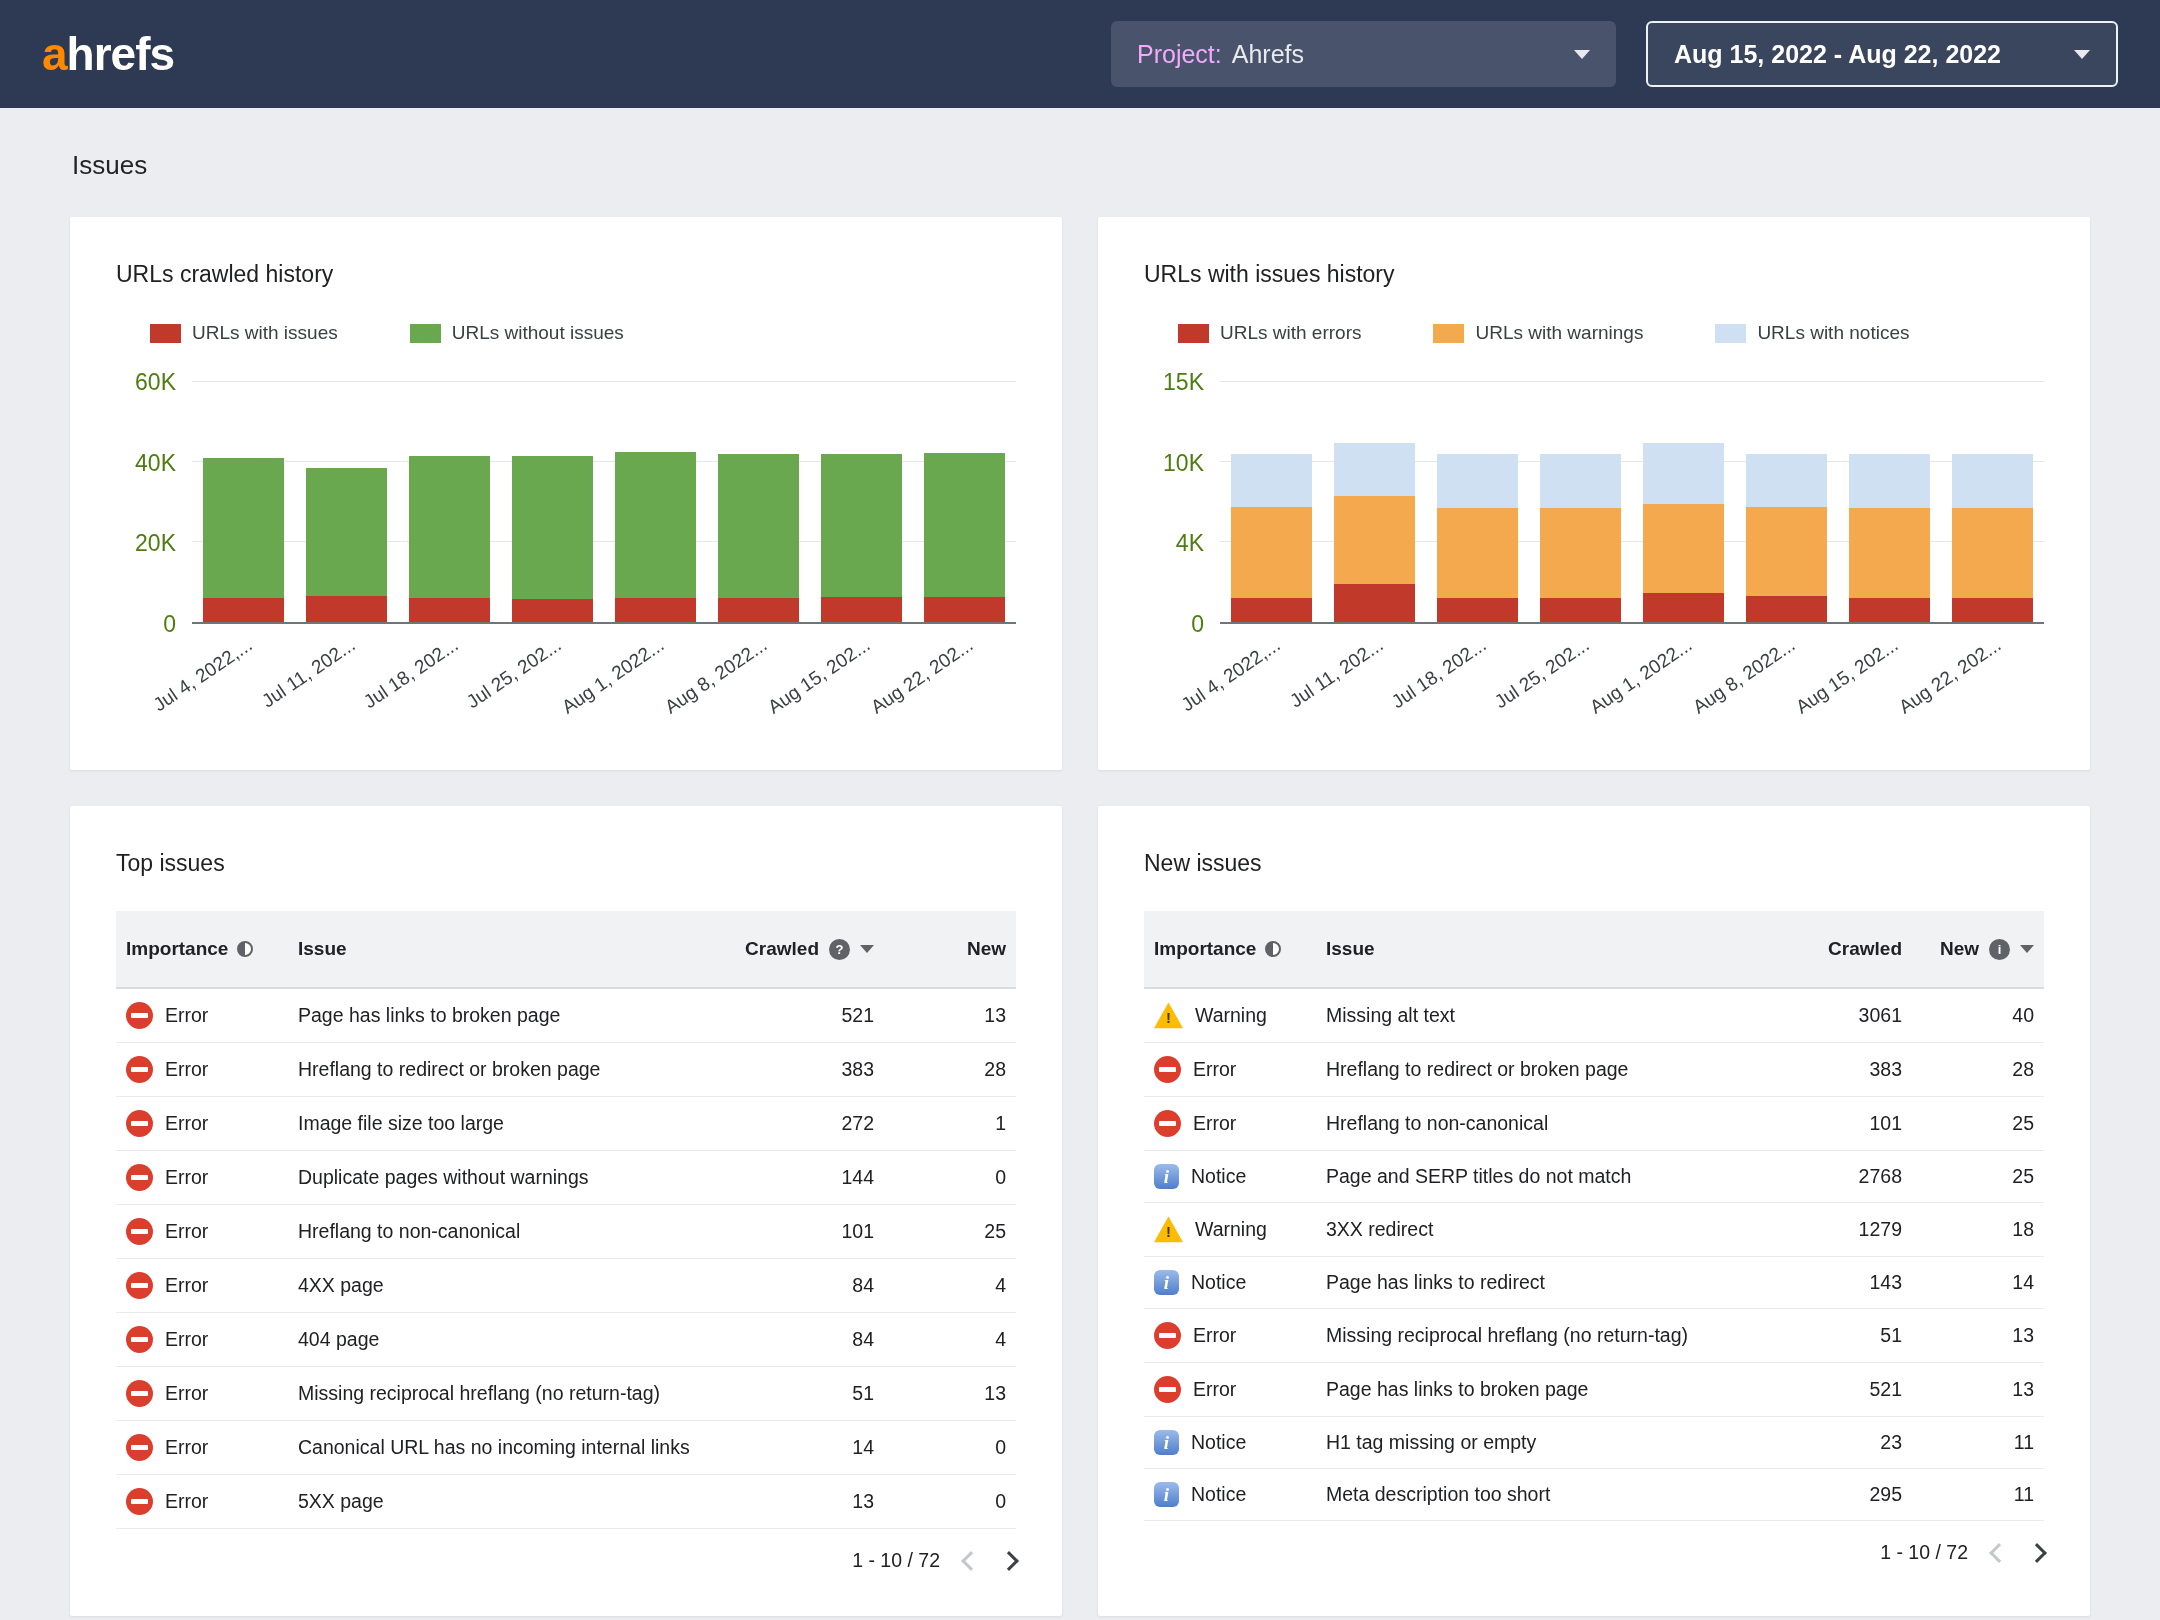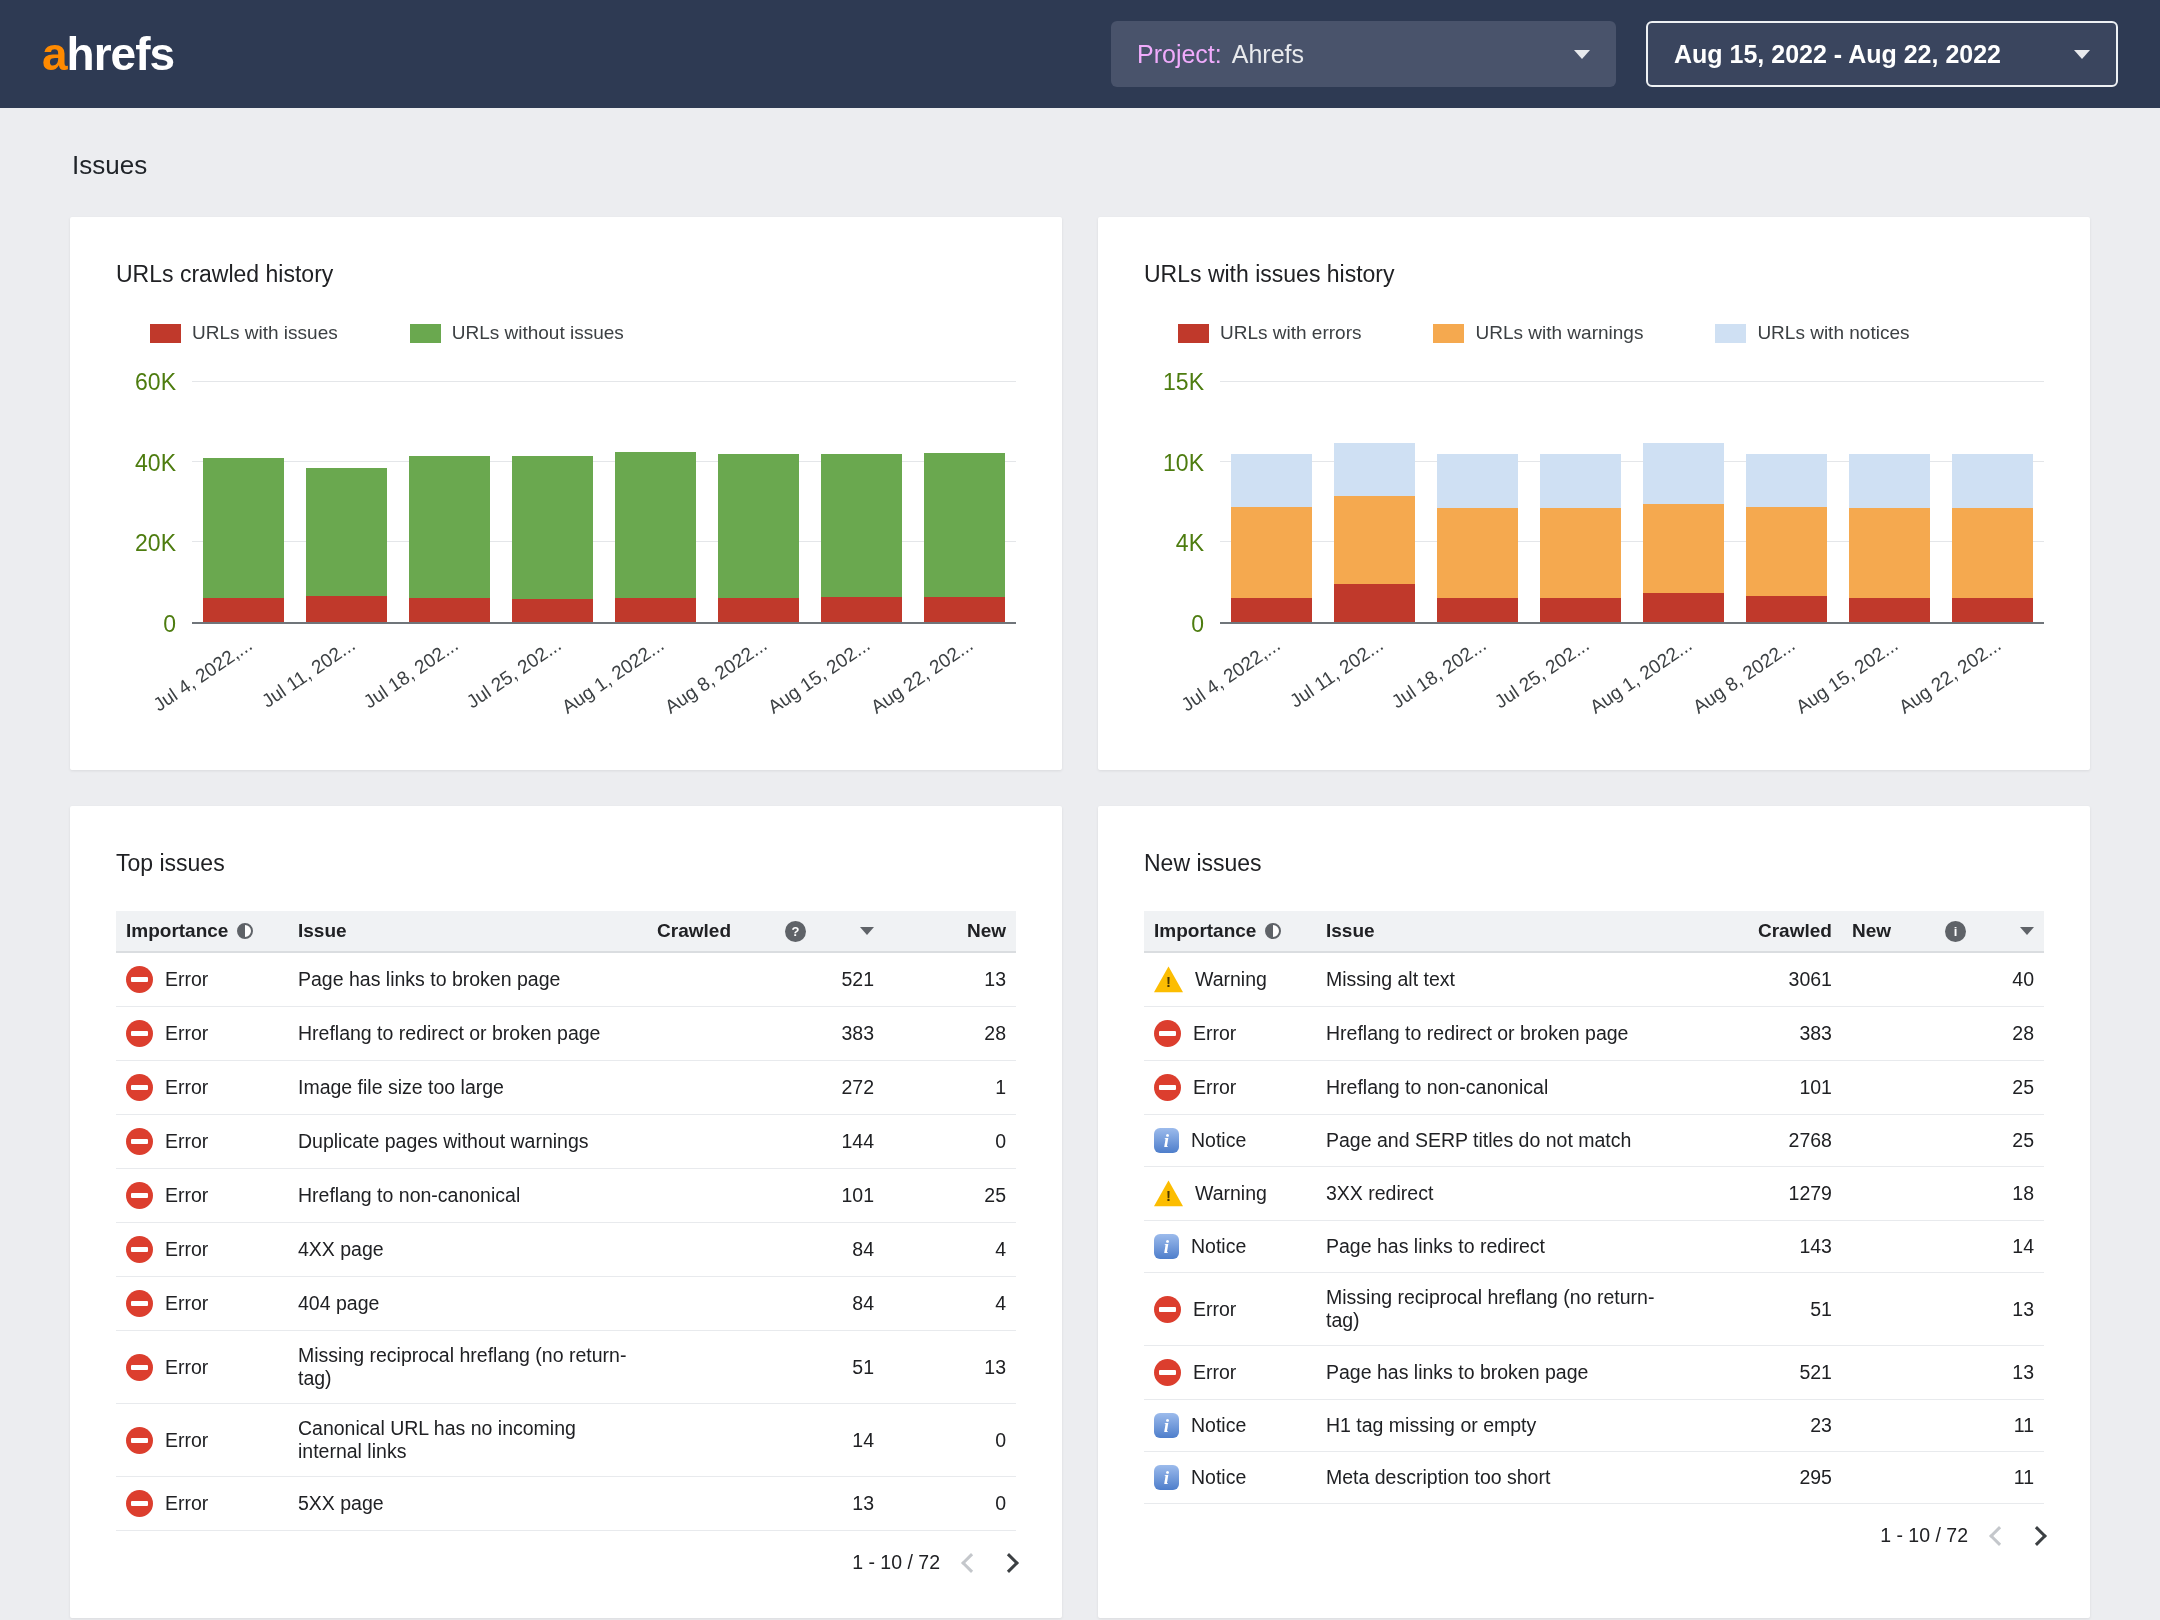--- a/index.html
+++ b/index.html
@@ -69,25 +69,25 @@
   .x-label {
     position: absolute; top: 10px; white-space: nowrap;
     font-size: 19px; color: #3c4043;
     transform: translateX(-100%) rotate(-34deg);
     transform-origin: 100% 0;
   }
   
   .issues-table { width: 100%; border-collapse: collapse; margin-top: 34px; font-size: 19.5px; }
   .issues-table th {
     background: #f0f2f4; font-weight: 700; font-size: 19px; text-align: right;
-    padding: 9px 10px; border-bottom: 2px solid #dadde0; color:#202124;
+    padding: 27px 10px; border-bottom: 2px solid #dadde0; color:#202124;
   }
   .issues-table td { padding: 13px 10px; border-bottom: 1px solid #e8eaed; }
   .th-inner { display: flex; align-items: center; }
-  .th-right .th-inner { justify-content: flex-end; gap: 44px; }
+  .th-right .th-inner { justify-content: flex-end; }
   .col-num { text-align: right; }
   .col-importance { width: 172px; }
   .col-crawled { width: 165px; }
   .col-new { width: 132px; }
   .imp-cell { display: flex; align-items: center; gap: 12px; }
   
   .ic { display: inline-flex; align-items: center; justify-content: center; width: 27px; height: 27px; flex: none; }
   .ic-err { background: #dc3e2e; border-radius: 50%; }
   .ic-err .bar { width: 17px; height: 5px; background: #fff; border-radius: 1px; }
   .ic-warn {

